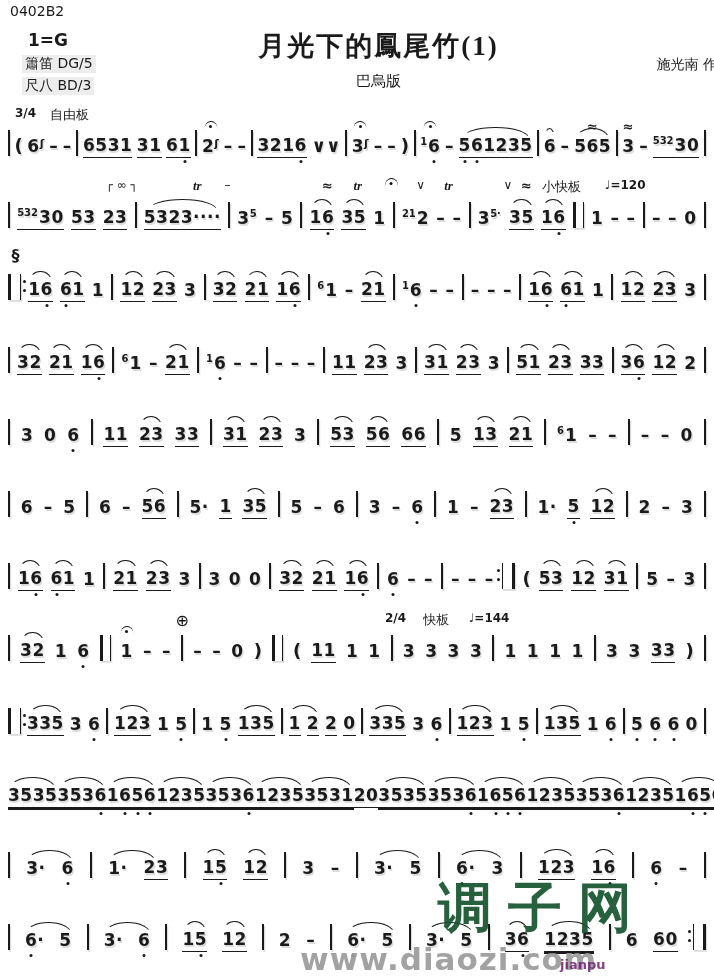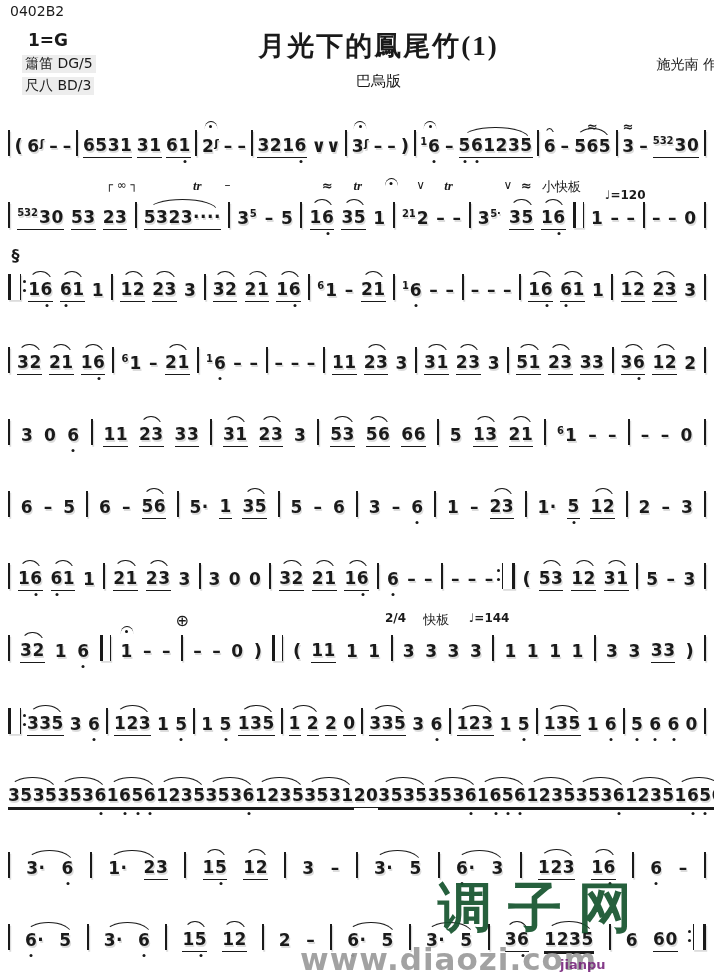--- a/index.html
+++ b/index.html
@@ -75,20 +75,24 @@
   <div class="code">0402B2</div>
   <div class="pageno">P.1/5</div>
   <div class="key">1=G</div>
   <div class="inst inst1">簫笛 DG/5</div>
   <div class="inst inst2">尺八 BD/3</div>
   <h1 class="title">月光下的鳳尾竹(1)</h1>
   <div class="subtitle">巴烏版</div>
   <div class="composer">施光南 作曲</div>
   <div id="score">
       <div class="line" style="top: 106px;">
+        <div class="labels">
+          <span class="lab b" style="left: 1%;">3/4</span>
+          <span class="lab zh" style="left: 6%;">自由板</span>
+        </div>
         <div class="notes">
           <span class="bar"></span>
           <span class="txt">(</span>
           <span class="note"><span class="ch">6</span><span class="ch sq">ʃ</span></span>
           <span class="note"><span class="ch">–</span></span>
           <span class="note"><span class="ch">–</span></span>
           <span class="bar"></span>
           <span class="note u1"><span class="ch">6</span><span class="ch">5</span><span class="ch">3</span><span class="ch">1</span></span>
           <span class="note u1"><span class="ch">3</span><span class="ch">1</span></span>
           <span class="note u1"><span class="ch">6</span><span class="ch ld">1</span></span>
@@ -125,21 +129,21 @@
           <span class="lab i" style="left: 26.5%;">tr</span>
           <span class="lab " style="left: 31%;">–</span>
           <span class="lab mo" style="left: 45%;">≈</span>
           <span class="lab i" style="left: 49.5%;">tr</span>
           <span class="lab ferm" style="left: 54%;"></span>
           <span class="lab " style="left: 58.5%;">∨</span>
           <span class="lab i" style="left: 62.5%;">tr</span>
           <span class="lab " style="left: 71%;">∨</span>
           <span class="lab mo" style="left: 73.5%;">≈</span>
           <span class="lab zh" style="left: 76.5%;">小快板</span>
-          <span class="lab b" style="left: 85.5%; margin-top: 10px;">♩=120</span>
+          <span class="lab b" style="left: 85.5%;">♩=120</span>
         </div>
         <div class="notes">
           <span class="bar"></span>
           <span class="note u1"><sup>532</sup><span class="ch">3</span><span class="ch">0</span></span>
           <span class="note u1"><span class="ch">5</span><span class="ch">3</span></span>
           <span class="note u1"><span class="ch">2</span><span class="ch">3</span></span>
           <span class="bar"></span>
           <span class="note u1 arc"><span class="ch">5</span><span class="ch">3</span><span class="ch">2</span><span class="ch">3</span><span class="ch">·</span><span class="ch">·</span><span class="ch">·</span><span class="ch">·</span></span>
           <span class="bar"></span>
           <span class="note"><span class="ch">3</span><sup>5</sup></span>

